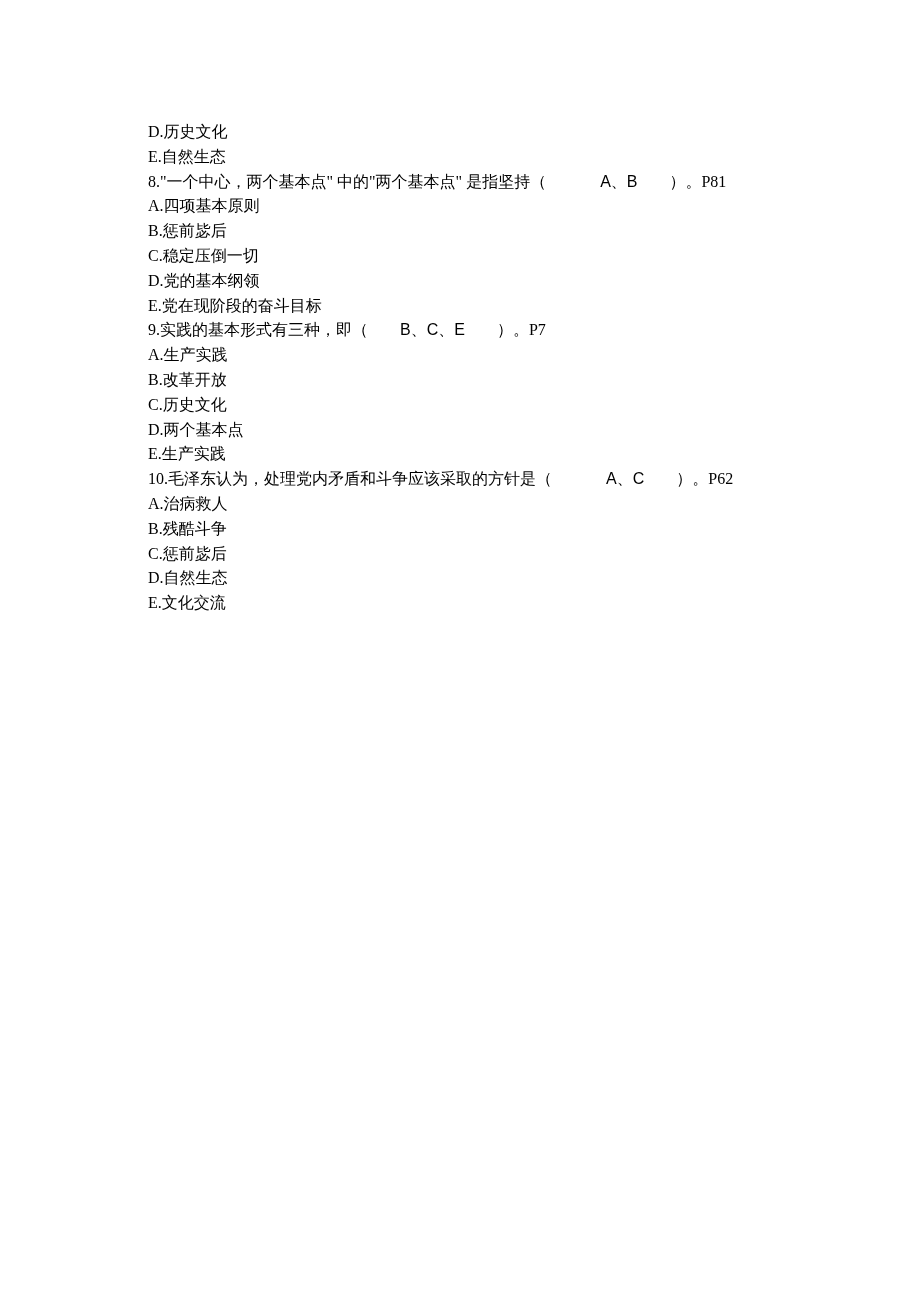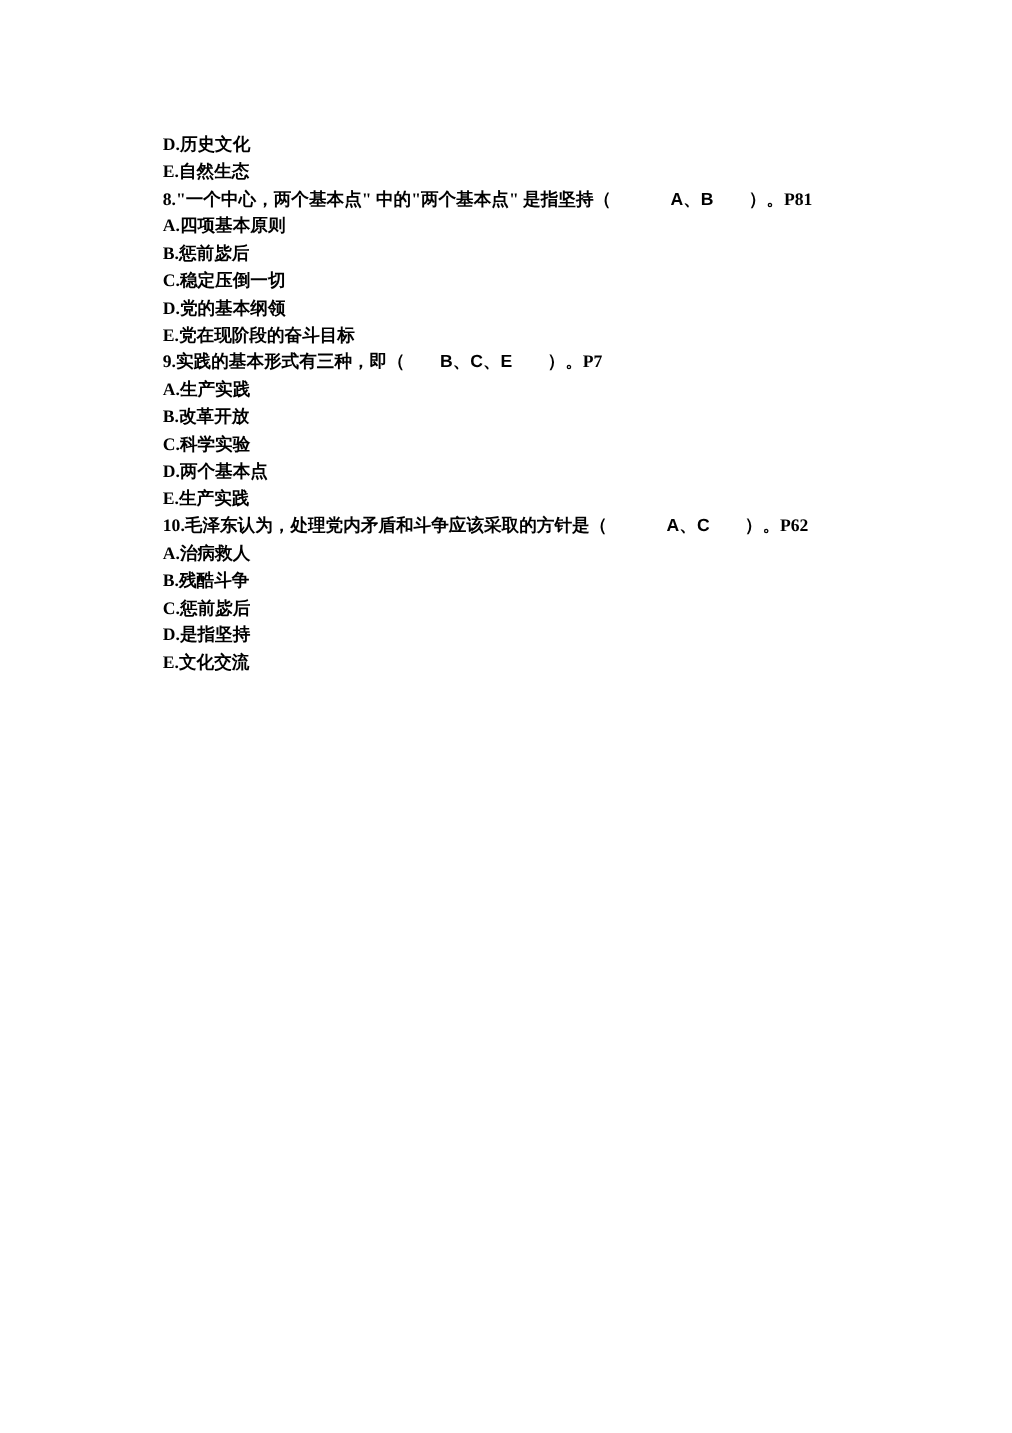--- a/index.html
+++ b/index.html
@@ -1,19 +1,18 @@
 <!DOCTYPE html>
 <html><head>
   <meta charset="utf-8">
   <style>
     * {
       margin: 0;
       padding: 0;
       box-sizing: border-box;
-      font-weight: bold;
     }
     body {
       width: 920px;
       height: 1303px;
       background: #ffffff;
       font-family: "SimSun", "宋体", serif;
       font-size: 16px;
       color: #000000;
       padding: 120px 148px 0 148px;
       line-height: 1.55;
@@ -40,24 +39,24 @@
 <div class="line"><span>B.惩前毖后</span></div>
 <div class="line"><span>C.稳定压倒一切</span></div>
 <div class="line"><span>D.党的基本纲领</span></div>
 <div class="line"><span>E.党在现阶段的奋斗目标</span></div>
 
 <div class="line">
   <span>9.实践的基本形式有三种，即（</span><span class="gap-s"></span><span class="latin">B、C、E</span><span class="gap-s"></span><span>）。P7</span>
 </div>
 <div class="line"><span>A.生产实践</span></div>
 <div class="line"><span>B.改革开放</span></div>
-<div class="line"><span>C.科学实验</span></div>
+<div class="line"><span>C.历史文化</span></div>
 <div class="line"><span>D.两个基本点</span></div>
 <div class="line"><span>E.生产实践</span></div>
 
 <div class="line">
   <span>10.毛泽东认为，处理党内矛盾和斗争应该采取的方针是（</span><span class="gap-m"></span><span class="latin">A、C</span><span class="gap-s"></span><span>）。P62</span>
 </div>
 <div class="line"><span>A.治病救人</span></div>
 <div class="line"><span>B.残酷斗争</span></div>
 <div class="line"><span>C.惩前毖后</span></div>
-<div class="line"><span>D.是指坚持</span></div>
+<div class="line"><span>D.自然生态</span></div>
 <div class="line"><span>E.文化交流</span></div>
 
 </body></html>

